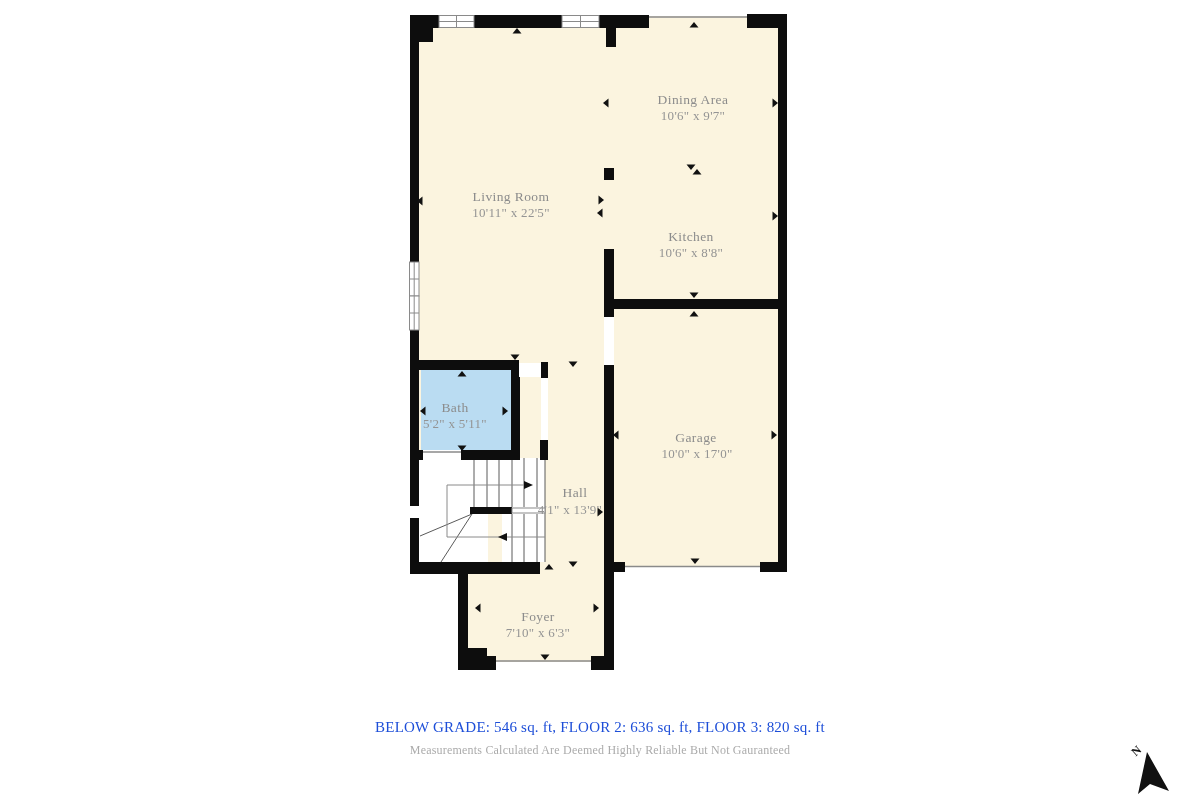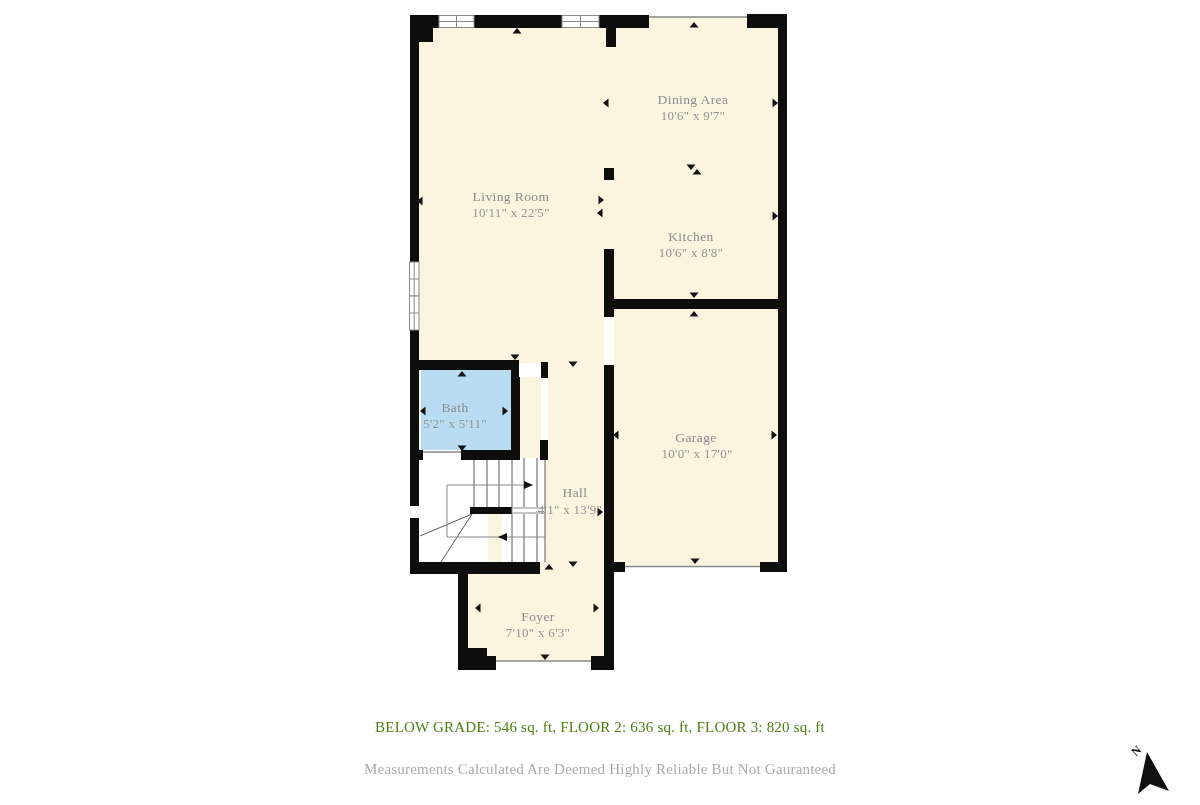--- a/index.html
+++ b/index.html
@@ -4,22 +4,22 @@
 <style>
   html,body{margin:0;padding:0;background:#ffffff;}
   body{width:1200px;height:805px;font-family:"Liberation Sans",sans-serif;}
   .canvas{position:relative;width:1200px;height:805px;background:#fff;overflow:hidden;font-family:Liberation Serif, serif;}
   svg.plan{position:absolute;left:0;top:0;}
   .room-name{font-size:13.5px;fill:#8c8c8c;letter-spacing:.4px;}
   .room-dims{font-size:13px;fill:#949494;letter-spacing:.3px;}
   .north-n{font-size:12px;font-weight:bold;fill:#141414;}
   .summary{position:absolute;left:0;right:0;top:719px;text-align:center;color:#1c1c1c;}
   .summary .total{font-size:17px;font-weight:bold;letter-spacing:.2px;margin-bottom:2px;}
-  .summary .line{font-size:15px;line-height:17px;letter-spacing:.2px;color:#4d7c0f;}
-  .summary .disclaimer{font-size:15px;color:#ababab;margin-top:25px;letter-spacing:.2px;}
+  .summary .line{font-size:15px;line-height:17px;letter-spacing:.2px;color:#1d4ed8;}
+  .summary .disclaimer{font-size:12px;color:#ababab;margin-top:7px;letter-spacing:.2px;}
 </style>
 </head>
 <body>
 
 <div class="canvas">
 
   <svg class="plan" width="1200" height="805" viewBox="0 0 1200 805">
 
     <g fill="#FBF4DF" shape-rendering="crispEdges">
       <rect x="412" y="16" width="375" height="294"></rect>

